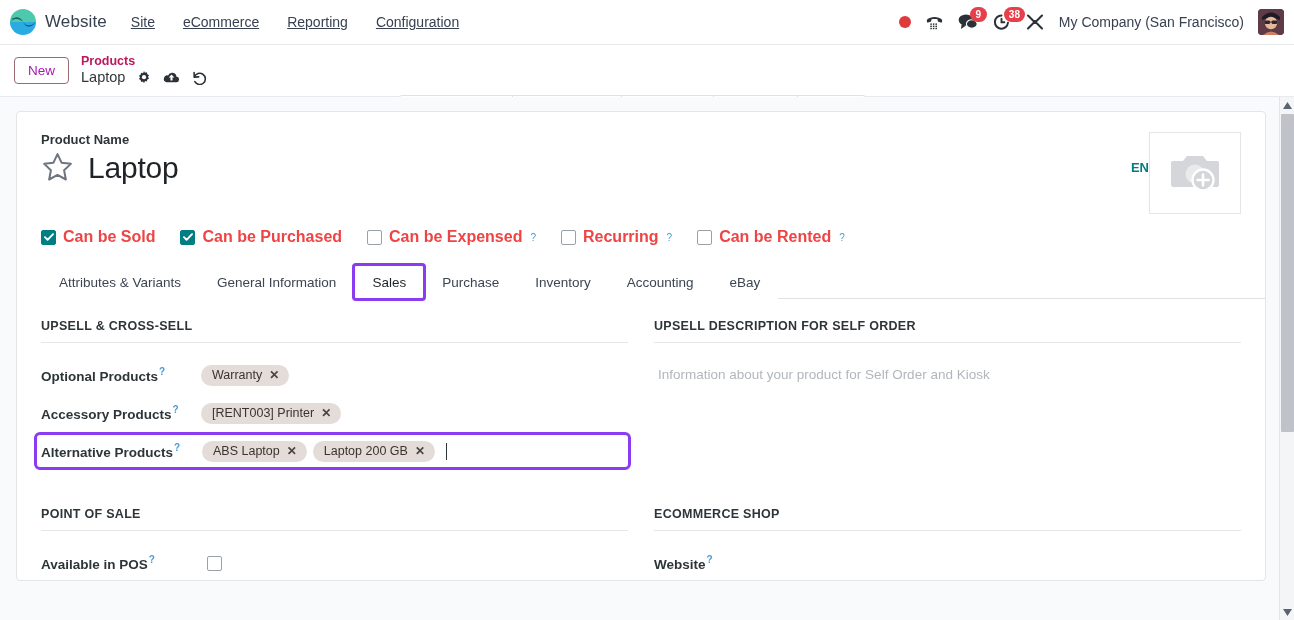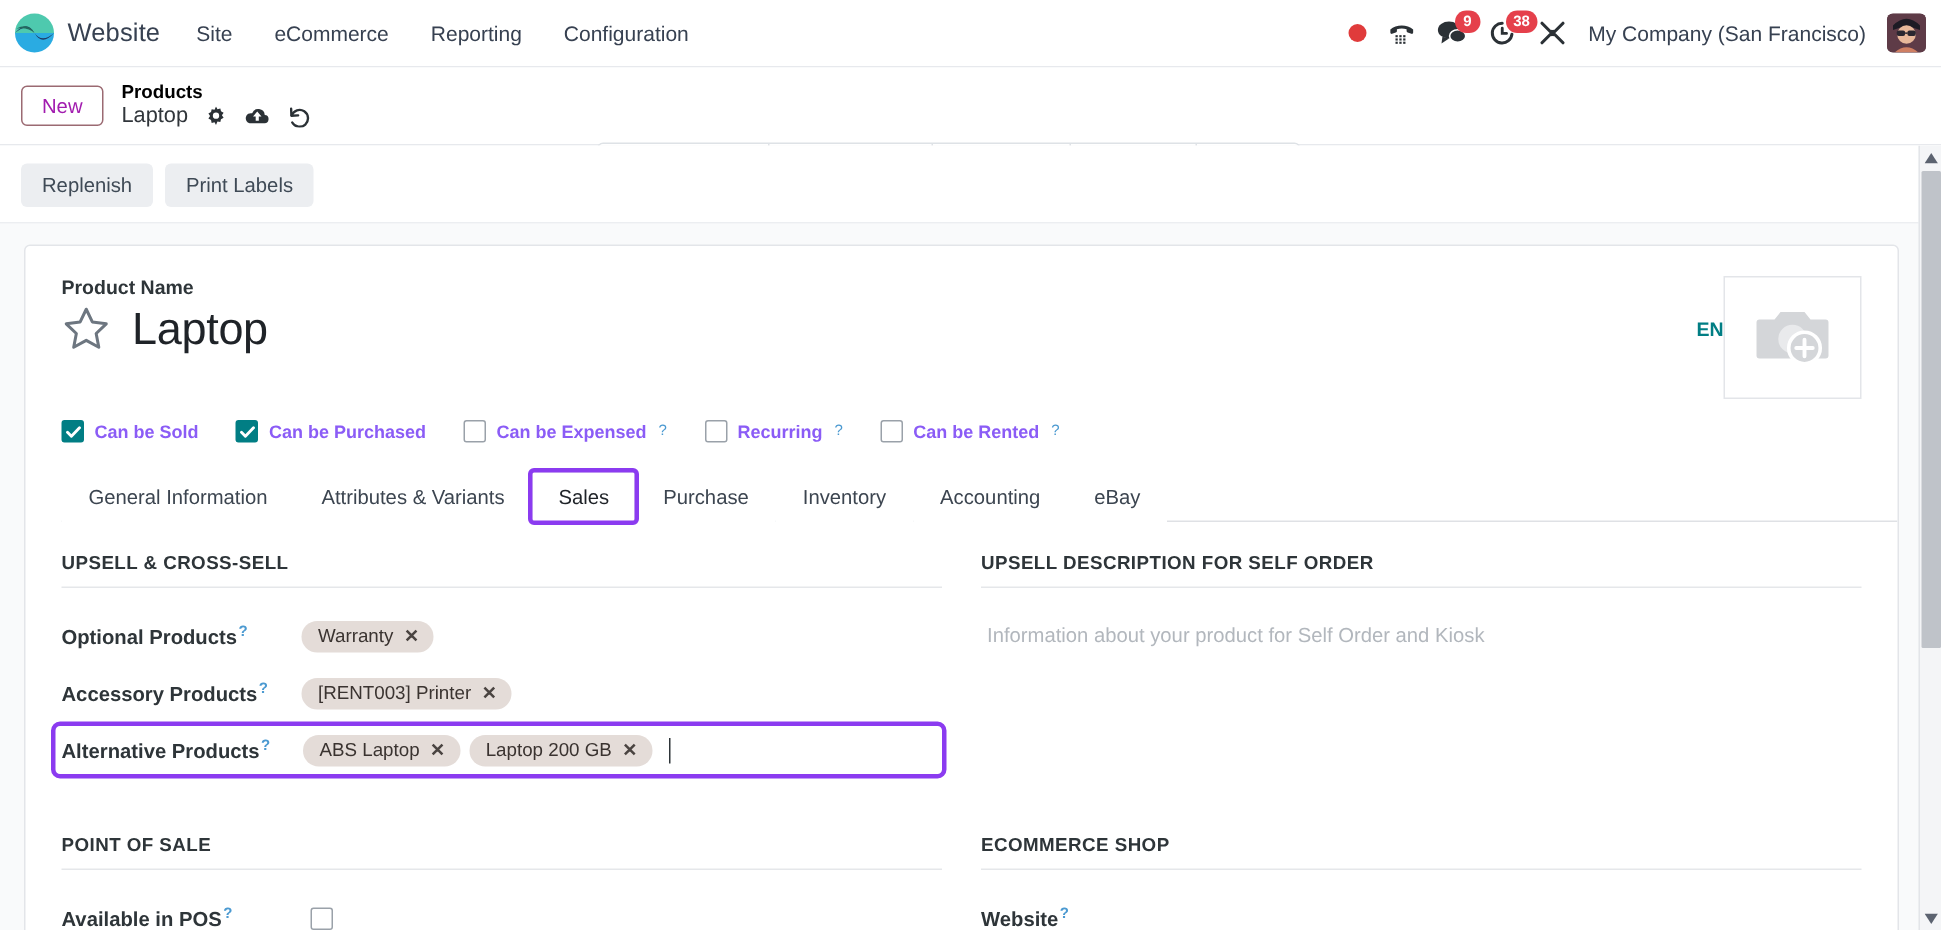--- a/index.html
+++ b/index.html
@@ -19,21 +19,21 @@
     display: flex; align-items: center;
     padding: 0 10px 0 8px;
     border-bottom: 1px solid #e7e9ed;
     position: relative;
   }
   .brand-logo { width: 30px; height: 30px; margin-right: 7px; flex: none; }
   .brand-name {
     font-size: 17px; color: #374151; font-weight: 400;
     margin-right: 22px; letter-spacing: .1px;
   }
-  .nav-menu { display: flex; align-items: flex-end; gap: 24px; }
+  .nav-menu { display: flex; align-items: flex-end; gap: 24px; text-decoration: underline; }
   .nav-menu-item {
     font-size: 14px; color: #374151; cursor: pointer;
     padding: 4px 2px; white-space: nowrap;
   }
   .nav-right {
     margin-left: auto; display: flex; align-items: center; gap: 14px;
   }
   .nav-icon { position: relative; cursor: pointer; display: flex; align-items: center; }
   .dot-red { width: 12px; height: 12px; border-radius: 50%; background: #e03b3b; }
   .badge {
@@ -59,21 +59,21 @@
     border-bottom: 1px solid #e7e9ed;
     position: relative;
   }
   .btn-new {
     border: 1px solid #9b6a72; color: #a21caf; background: #fff;
     border-radius: 4px; font-size: 13.5px;
     padding: 5px 13px; cursor: pointer; margin-right: 12px;
     white-space: nowrap;
   }
   .breadcrumb { display: flex; flex-direction: column; justify-content: center; line-height: 1.22; }
-  .bc-parent { font-size: 12.5px; color: #000000; cursor: pointer; font-weight: 600; }
+  .bc-parent { font-size: 12.5px; color: #be185d; cursor: pointer; font-weight: 600; }
   .bc-current-row { display: flex; align-items: center; gap: 12px; }
   .bc-current { font-size: 14.5px; color: #31363b; }
   .bc-icon { cursor: pointer; color: #2b3136; display: flex; align-items: center; }
 
   .stat-buttons {
     position: absolute; left: 398px; top: 50px;
     display: flex; align-items: stretch;
     border: 1px solid #dee2e6; border-radius: 4px;
     background: #fff; height: 40px;
   }
@@ -159,21 +159,21 @@
     padding: 14px 0 0 24px; flex-wrap: nowrap;
   }
   .cbx-group { display: flex; align-items: center; gap: 7px; margin-right: 20px; }
   .cbx {
     width: 15px; height: 15px; border-radius: 2px;
     border: 1px solid #9aa1a9; background: #fff;
     display: flex; align-items: center; justify-content: center;
     cursor: pointer; flex: none;
   }
   .cbx.checked { background: #017e84; border-color: #017e84; }
-  .cbx-label { font-size: 12px; font-weight: bold; color: #8b5cf6; white-space: nowrap; }
+  .cbx-label { font-size: 16px; font-weight: bold; color: #ef4444; white-space: nowrap; }
   .help-mark { color: #4c9ad1; font-size: 10px; vertical-align: super; cursor: pointer; margin-left: 1px; }
 
   
   .tabs {
     display: flex; margin: 18px 0 0 24px;
     border-bottom: 1px solid #dfe1e5; padding-right: 24px;
   }
   .tab {
     padding: 9px 17px; font-size: 13.5px; color: #3c4550;
     cursor: pointer; background: #fff;
@@ -417,24 +417,20 @@
       <svg width="9" height="6" viewBox="0 0 10 6">
           <path d="M0 0h10L5 6z" fill="#4b3136"></path>
         </svg>
     </div>
   </div>
 
 </div>
 
 <div class="content-wrap">
 
-  <div class="action-bar">
-    <button class="btn-secondary">Replenish</button>
-    <button class="btn-secondary">Print Labels</button>
-  </div>
 
   <div class="sheet">
 
     <div class="sheet-top">
       <div class="title-block">
         <div class="field-caption">Product Name</div>
         <div class="title-row">
           <span class="star-icon">
             <svg width="33" height="31" viewBox="0 0 24 23">
               <path d="M12 1.6l3 6.3 6.9.9-5 4.8 1.3 6.8L12 17l-6.2 3.4L7.1 13.6l-5-4.8L9 7.9z" fill="none" stroke="#6d7680" stroke-width="1.5" stroke-linejoin="round"></path>
@@ -484,22 +480,22 @@
         <span class="help-mark">?</span>
       </div>
       <div class="cbx-group">
         <span class="cbx"></span>
         <span class="cbx-label">Can be Rented</span>
         <span class="help-mark">?</span>
       </div>
     </div>
 
     <div class="tabs">
+      <div class="tab">Attributes &amp; Variants</div>
       <div class="tab">General Information</div>
-      <div class="tab">Attributes &amp; Variants</div>
       <div class="tab active highlight">Sales</div>
       <div class="tab">Purchase</div>
       <div class="tab">Inventory</div>
       <div class="tab">Accounting</div>
       <div class="tab">eBay</div>
     </div>
 
     <div class="tab-body">
 
       <div class="col">

